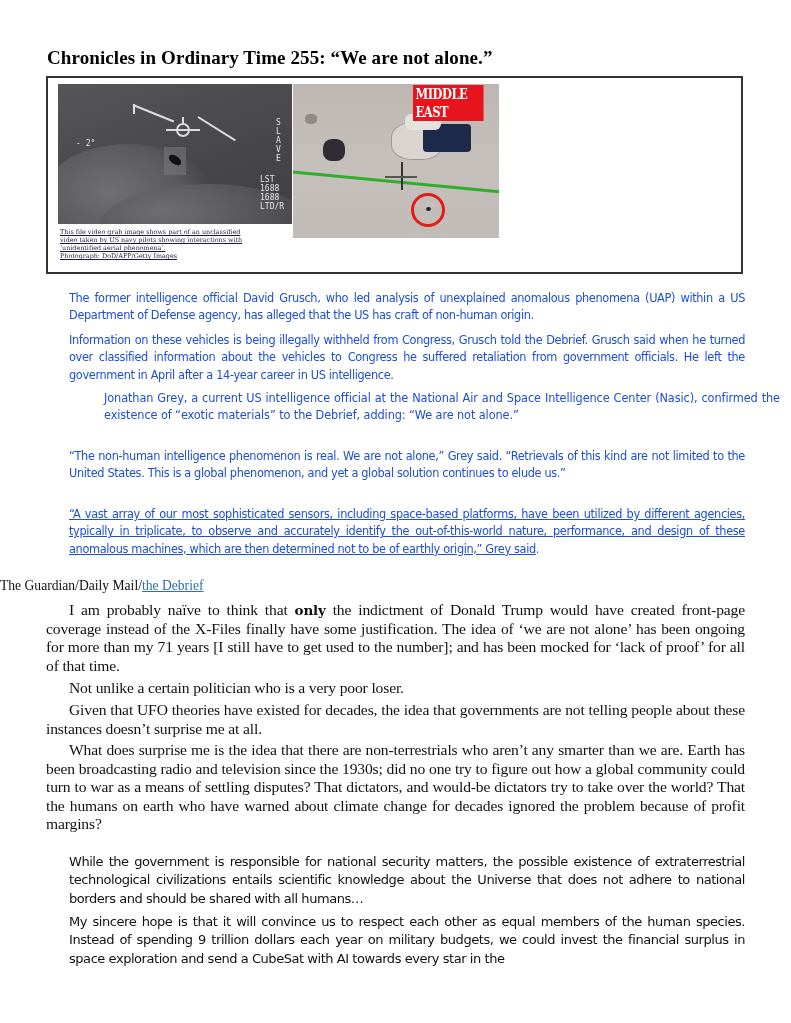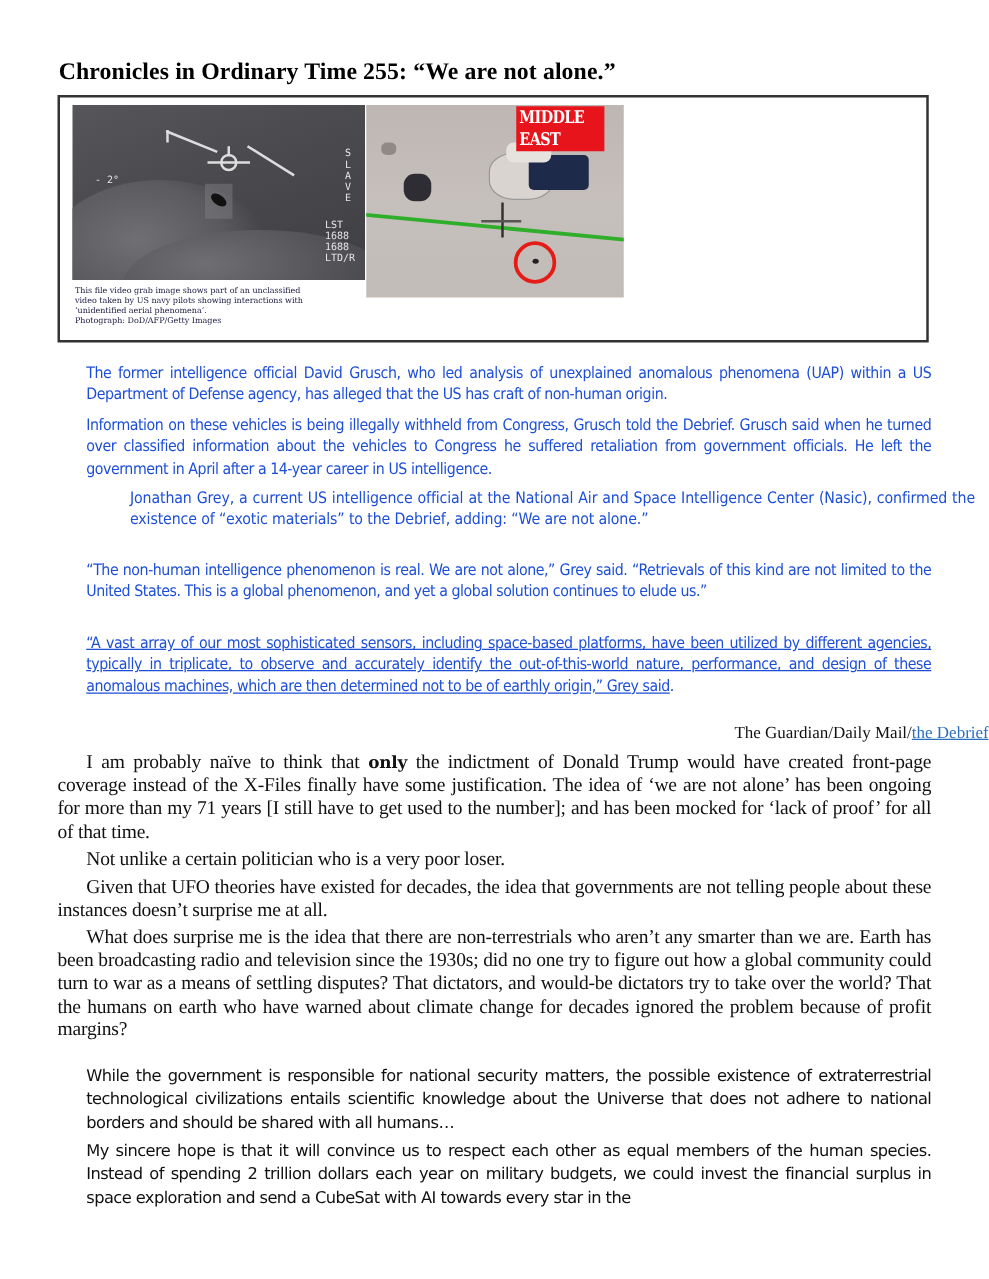--- a/index.html
+++ b/index.html
@@ -38,21 +38,21 @@
   .img1 .reticle-v { position:absolute; left:124px; top:33px; width:2px; height:8px; background:#ddd; }
   .img1 .target-box { position:absolute; left:106px; top:63px; width:22px; height:28px; background:#7a7a7e; opacity:.55; }
   .img1 .ufo { position:absolute; left:110px; top:72px; width:14px; height:8px; border-radius:50%; background:#111; transform: rotate(35deg); }
   .img1 .hud { position:absolute; font-family:"DejaVu Sans Mono", monospace; color:#e6e6e6; font-size:8px; line-height:9px; }
   .img1 .hud-angle { left:18px; top:55px; }
   .img1 .hud-side { left:218px; top:34px; width:10px; }
   .img1 .hud-bottom { left:202px; top:91px; }
   
   .cap {
     position: absolute; left: 12px; top: 150px; width: 232px;
-    font-family: "DejaVu Serif", serif; font-size: 6.4px; line-height: 8.1px; color: #1a1a40;
+    font-family: "DejaVu Serif", serif; font-size: 6.4px; line-height: 8.1px; color: #1a1a40; text-decoration: underline;
   }
   
   .img2 {
     left: 245px; top: 6px; width: 206px; height: 154px;
     background: linear-gradient(180deg, #bdb6b2 0%, #c6c0bc 50%, #c2bcb8 100%);
   }
   .img2 .blob { position:absolute; border-radius: 40%; }
   .img2 .b1 { left:30px; top:55px; width:22px; height:22px; background:#2d2d33; }
   .img2 .b2 { left:98px; top:38px; width:50px; height:36px; background:#d9d4d0; border:1px solid #999; }
   .img2 .b3 { left:130px; top:40px; width:48px; height:28px; background:#1e2a4a; border-radius:4px; }
@@ -151,21 +151,21 @@
 
 <style>
   .q {
     position: absolute; left: 69px; width: 676px;
     font-family: "DejaVu Sans Condensed", "DejaVu Sans", sans-serif; font-stretch: condensed;
     font-size: 12.6px; line-height: 17.4px; text-align: justify; color: #1d4ed8;
     letter-spacing: -0.35px;
   }
   .q.bold { font-weight: normal; letter-spacing: -0.1px; margin-left: 35px; }
   .src {
-    position: absolute; left: 0; width: 791px; text-align: right; top: 578px;
+    position: absolute; left: 0; width: 791px; text-align: left; top: 578px;
     font-family: "Liberation Serif", serif; font-size: 13.6px; color: #111;
   }
   .src a { color: #2a6ebd; text-decoration: underline; }
   .b {
     position: absolute; left: 46px; width: 699px;
     font-family: "Liberation Serif", serif; font-size: 15.6px; line-height: 18.5px;
     text-align: justify; color: #111; text-indent: 23px; letter-spacing: -0.15px;
   }
   .b strong { font-family: "DejaVu Serif", serif; font-size: 13.5px; }
   .q2 {
@@ -182,13 +182,13 @@
 <div class="q" style="top:505px"><span class="ul" style="text-decoration:underline">“A vast array of our most sophisticated sensors, including space-based platforms, have been utilized by different agencies, typically in triplicate, to observe and accurately identify the out-of-this-world nature, performance, and design of these anomalous machines, which are then determined not to be of earthly origin,” Grey said</span><span>.</span></div>
 
 <div class="src"><span>The Guardian/Daily Mail/</span><a>the Debrief</a></div>
 
 <div class="b" style="top:601px"><span>I am probably naïve to think that </span><strong>only</strong><span> the indictment of Donald Trump would have created front-page coverage instead of the X-Files finally have some justification. The idea of ‘we are not alone’ has been ongoing for more than my 71 years [I still have to get used to the number]; and has been mocked for ‘lack of proof’ for all of that time.</span></div>
 <div class="b" style="top:679px">Not unlike a certain politician who is a very poor loser.</div>
 <div class="b" style="top:701px">Given that UFO theories have existed for decades, the idea that governments are not telling people about these instances doesn’t surprise me at all.</div>
 <div class="b" style="top:741px">What does surprise me is the idea that there are non-terrestrials who aren’t any smarter than we are. Earth has been broadcasting radio and television since the 1930s; did no one try to figure out how a global community could turn to war as a means of settling disputes? That dictators, and would-be dictators try to take over the world? That the humans on earth who have warned about climate change for decades ignored the problem because of profit margins?</div>
 
 <div class="q2" style="top:853px">While the government is responsible for national security matters, the possible existence of extraterrestrial technological civilizations entails scientific knowledge about the Universe that does not adhere to national borders and should be shared with all humans…</div>
-<div class="q2" style="top:913px">My sincere hope is that it will convince us to respect each other as equal members of the human species. Instead of spending 2 trillion dollars each year on military budgets, we could invest the financial surplus in space exploration and send a CubeSat with AI towards every star in the</div>
+<div class="q2" style="top:913px">My sincere hope is that it will convince us to respect each other as equal members of the human species. Instead of spending 9 trillion dollars each year on military budgets, we could invest the financial surplus in space exploration and send a CubeSat with AI towards every star in the</div>
 
 </body></html>

